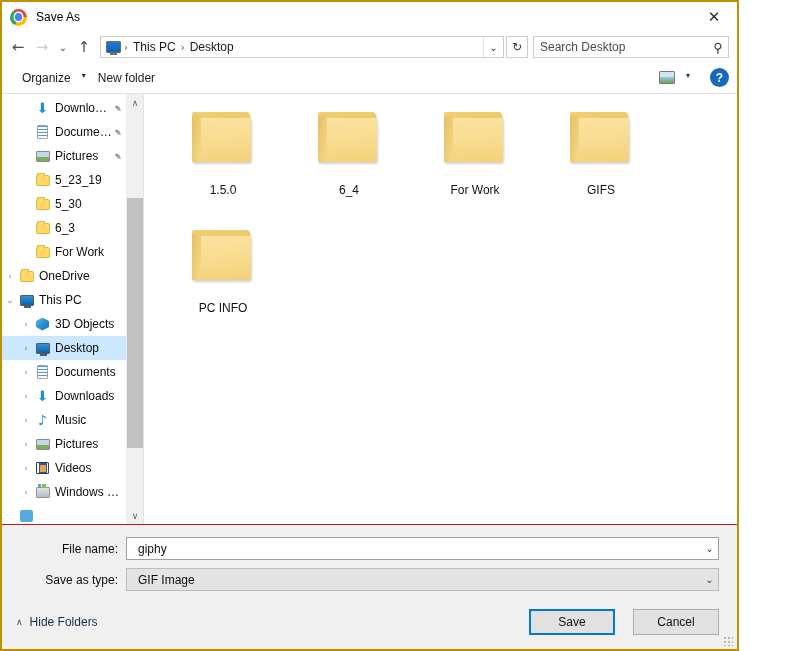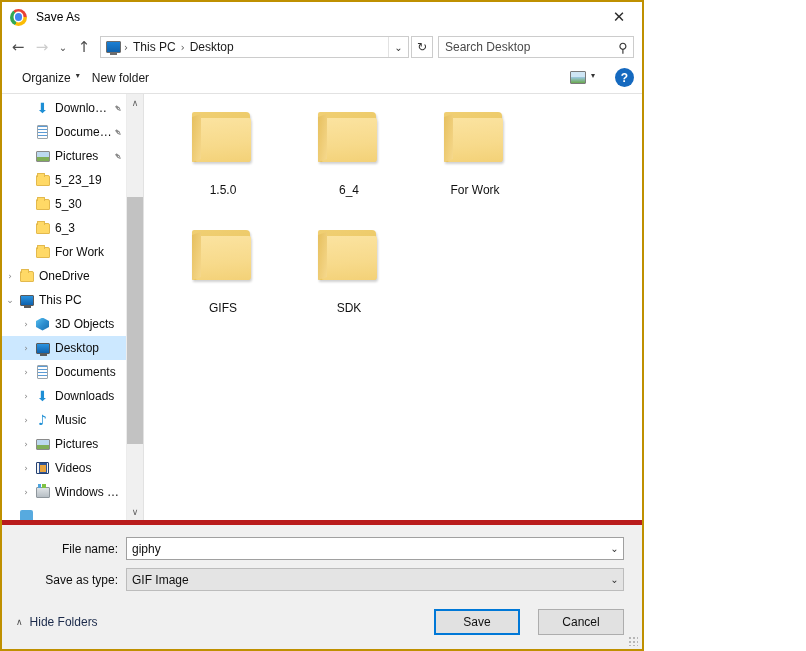--- a/index.html
+++ b/index.html
@@ -6,21 +6,21 @@
   html, body {
     width: 806px; height: 651px;
     font-family: "Liberation Sans", sans-serif;
     font-size: 12px;
     background: #ffffff;
     overflow: hidden;
   }
 
   #dialog {
     position: relative;
-    width: 644px; height: 651px;
+    width: 739px; height: 651px;
     background: #ffffff;
     border: 2px solid #bf9000;
     display: flex;
     flex-direction: column;
   }
 
   
   #titlebar {
     height: 30px;
     flex: 0 0 30px;
@@ -164,21 +164,21 @@
   #toolbar {
     height: 32px; flex:0 0 32px;
     display:flex; align-items:center;
     padding: 0 8px 0 14px;
     border-bottom: 1px solid #e2e2e2;
     background:#ffffff;
   }
   .tb-item {
     font-size:12px; color:#1a1a1a;
     padding: 3px 6px; cursor:pointer;
-    display:flex; gap:5px;
+    display:flex; gap:11px;
     white-space:nowrap;
   }
   .caret { font-size:8px; font-family:"DejaVu Sans", sans-serif; color:#333; }
   #tb-right { margin-left:auto; display:flex; align-items:center; gap:2px; }
   .view-ico {
     width:16px; height:13px;
     border:1px solid #7a7a7a;
     background: linear-gradient(#cfe6f5 45%, #9ec9e8 45%, #6aa84f 100%);
     border-radius:1px;
   }
@@ -357,41 +357,41 @@
     margin-top: 21px;
     font-size: 12px; color: #111111;
     text-align:center; max-width:118px;
     overflow:hidden; white-space:nowrap; text-overflow:ellipsis;
   }
 
   
   #form-area {
     flex:0 0 auto;
     background:#f0f0f0;
-    border-top:5px solid #b91c1c;
+    border-top:1px solid #b91c1c;
     padding: 12px 18px 0 18px;
   }
   .form-row { display:flex; align-items:center; margin-bottom:8px; }
   .form-label {
     width: 106px; flex:0 0 106px;
     text-align:right; padding-right:8px;
     font-size:12px; color:#0d0d0d;
   }
   .combo {
     flex:1 1 auto; height:23px;
     border:1px solid #a0a0a0;
     display:flex; align-items:center;
     min-width:0;
   }
   .combo.editable { background:#ffffff; }
   .combo.readonly { background:#e4e4e4; border-color:#bcbcbc; }
   .combo input, .combo .cvalue {
     flex:1 1 auto; border:none; outline:none; background:transparent;
     font-family:"Liberation Sans", sans-serif;
-    font-size:12px; color:#101010; padding-left:5px; min-width:0;
+    font-size:12px; color:#101010; padding-left:11px; min-width:0;
   }
   .combo-arrow {
     width:17px; flex:0 0 17px; text-align:center;
     font-size:10px; color:#333;
     font-family:"DejaVu Sans", sans-serif;
     cursor:pointer;
   }
 
   #footer {
     flex:0 0 auto;
@@ -658,21 +658,21 @@
             </div>
             <div class="file-label">GIFS</div>
           </div>
           <div class="file-item">
             <div class="folder-big">
               <div class="folder-back"></div>
               <div class="folder-tab"></div>
               <div class="folder-front"></div>
               <div class="folder-fold"></div>
             </div>
-            <div class="file-label">SDK</div>
+            <div class="file-label">PC INFO</div>
           </div>
         </div>
     </div>
   </div>
 
   <div id="form-area">
     <div class="form-row">
       <div class="form-label">File name:</div>
       <div class="combo editable">
         <input type="text" value="giphy" style="">

